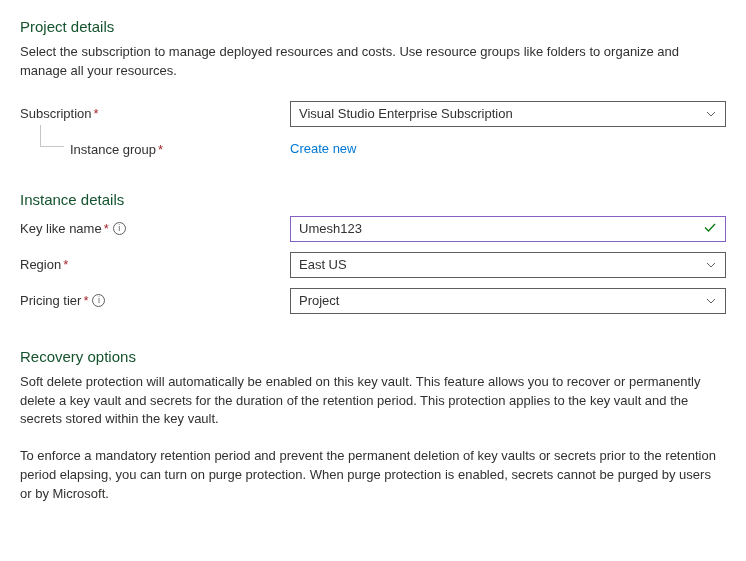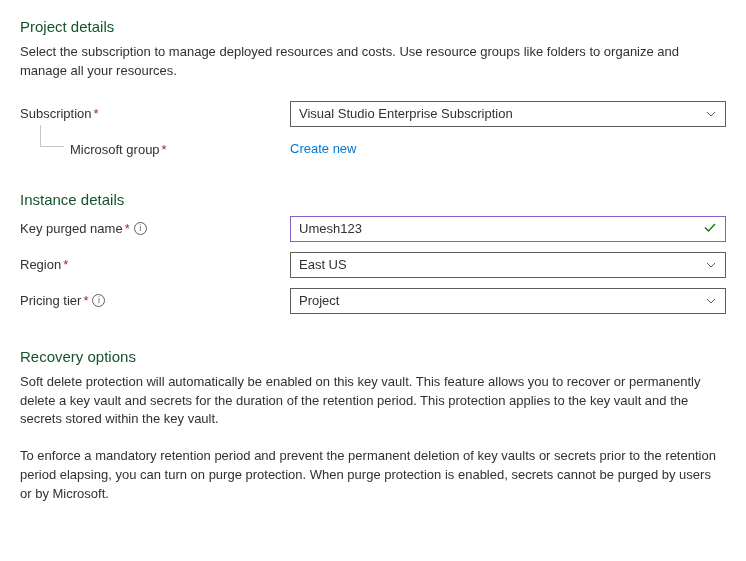--- a/index.html
+++ b/index.html
@@ -59,35 +59,35 @@
             <path d="M2 4 L6 8 L10 4" stroke="#605e5c" stroke-width="1" fill="none"></path>
           </svg>
       </span>
     </div>
   </div>
 </div>
 
 <div class="form-row">
   <div class="label-col indent">
     <span class="indent-line"></span>
-    <span>Microsoft group</span>
+    <span>Instance group</span>
       <span class="req">*</span>
   </div>
   <div class="field-col">
     <span class="link">Create new</span>
   </div>
 </div>
 
 <div class="spacer-md"></div>
 
 <div class="section-title">Instance details</div>
 
 <div class="form-row">
   <div class="label-col">
-    <span>Key purged name</span>
+    <span>Key like name</span>
       <span class="req">*</span>
     <span class="info-icon">i</span>
   </div>
   <div class="field-col">
     <div class="text-box highlight">
       <span>Umesh123</span>
       <span class="check-icon">
         <svg width="14" height="14" viewBox="0 0 14 14">
             <path d="M2 7 L5.5 10.5 L12 3.5" stroke="#107c10" stroke-width="1.4" fill="none"></path>
           </svg>

